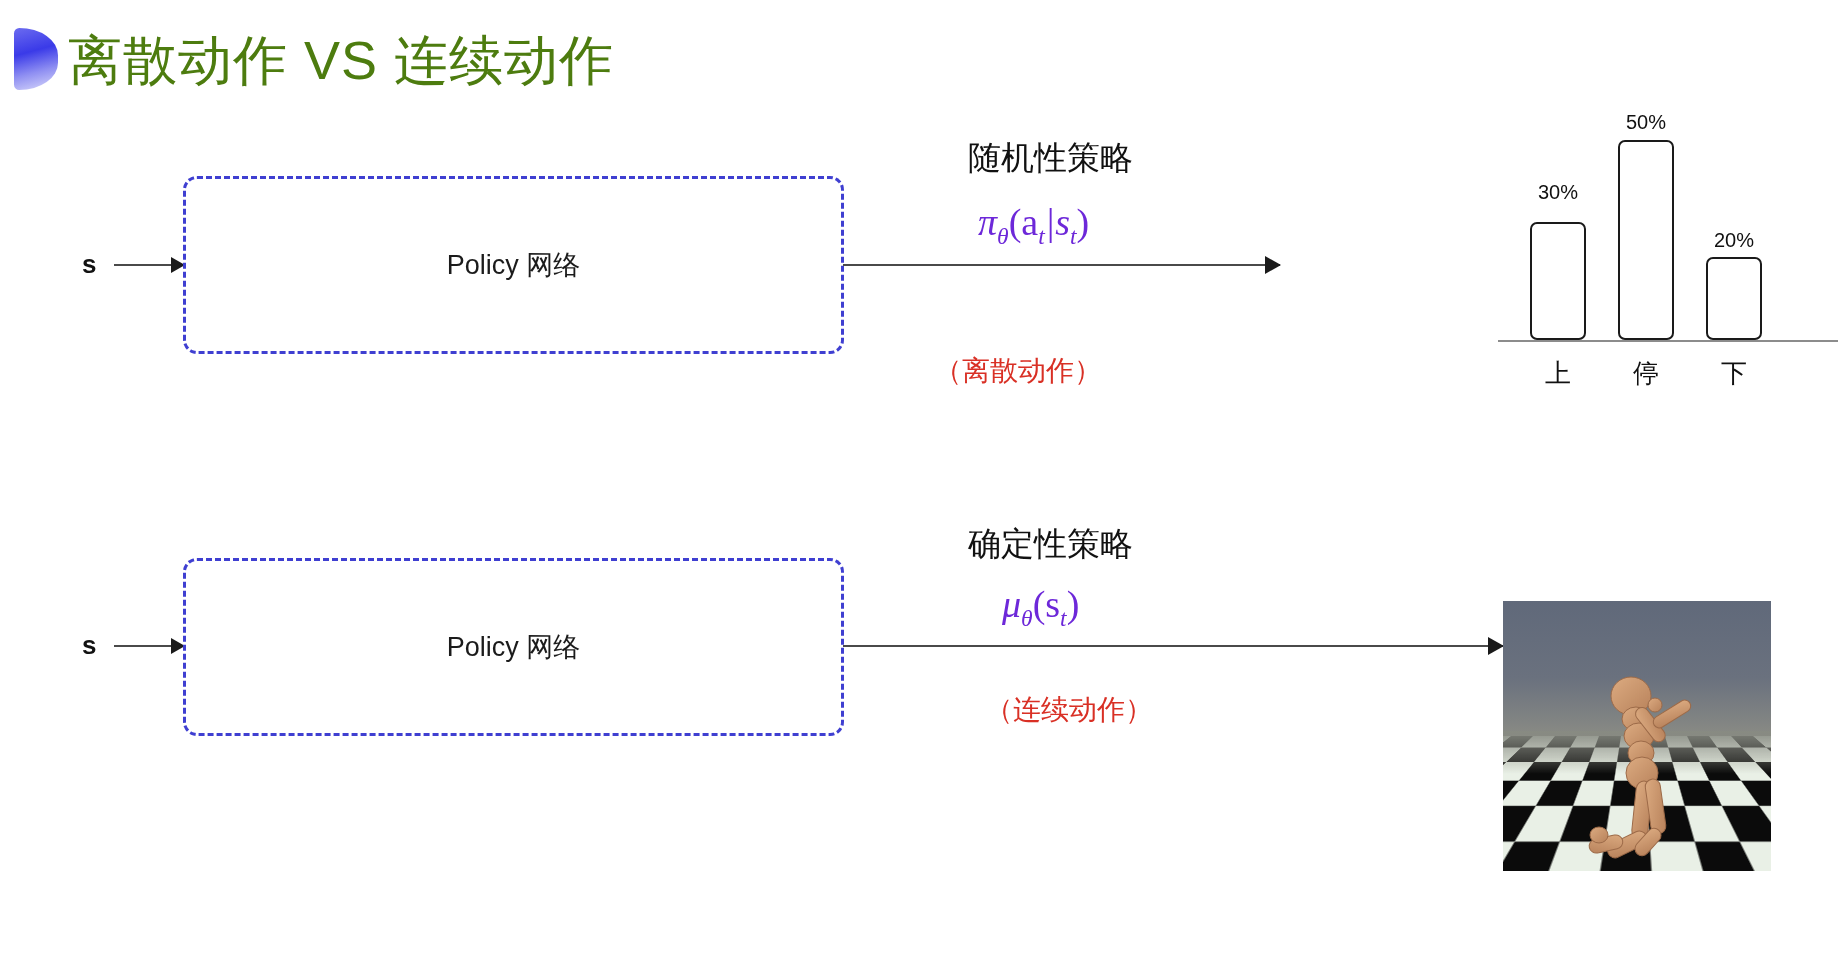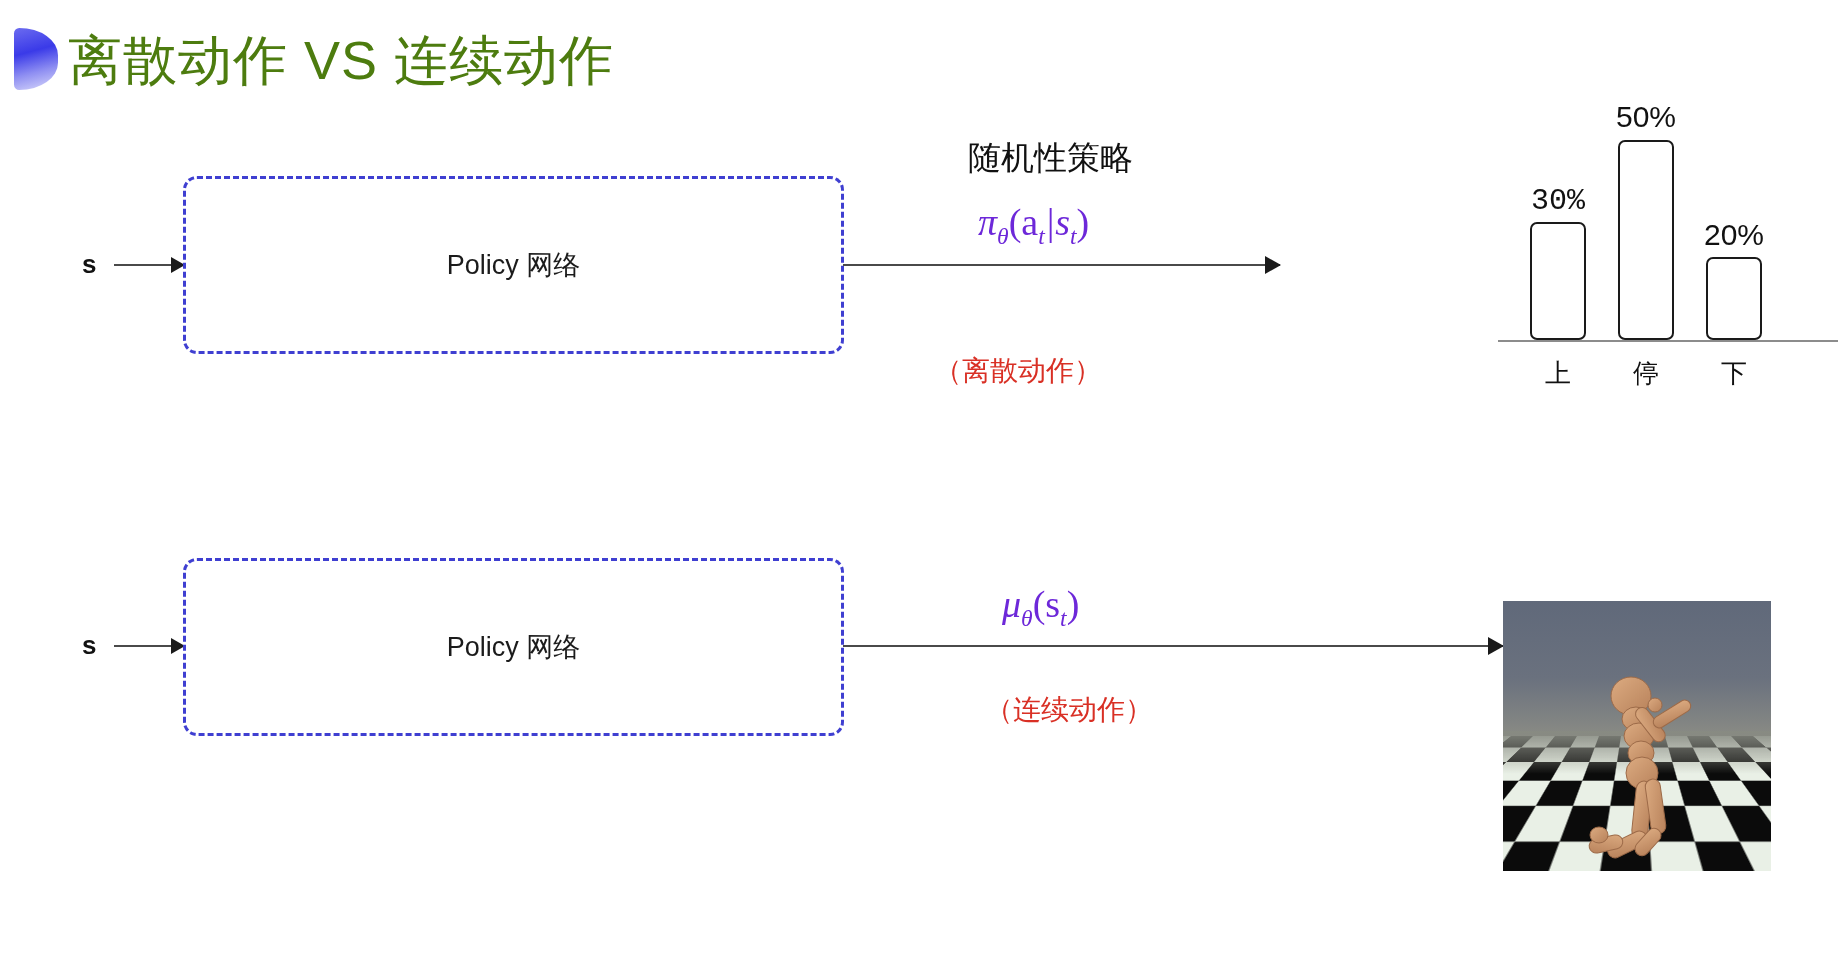--- a/index.html
+++ b/index.html
@@ -158,21 +158,21 @@
     width: 56px;
     box-sizing: border-box;
     border: 2.5px solid #1a1a1a;
     border-radius: 7px;
     background: #ffffff;
   }
   .bar-value {
     position: absolute;
     left: 50%;
     transform: translateX(-50%);
-    font-size: 30px;
+    font-size: 20px;
     color: #111111;
     white-space: nowrap;
     font-family: "Liberation Sans", "DejaVu Sans", sans-serif;
   }
   .bar-cat {
     position: absolute;
     top: 12px;
     left: 50%;
     transform: translateX(-50%);
     font-size: 26px;
@@ -267,21 +267,21 @@
   <div class="policy-formula" style="left:978px; top:200px;">
     <span>π</span><span class="sub">θ</span><span class="paren">(a</span><span class="sub">t</span><span>|s</span><span class="sub">t</span><span class="paren">)</span>
   </div>
 
   <div class="action-note" style="left:934px; top:308px;margin-top:44px;">（离散动作）</div>
 
   <div id="bar-chart">
     <div class="chart-plot">
 
       <div class="bar-col" style="left:4px;">
-        <div class="bar-value" style="bottom:122px;font-family:Liberation Mono, monospace;">30%</div>
+        <div class="bar-value" style="bottom:136px;">30%</div>
         <div class="bar-rect" style="height:118px;"></div>
       </div>
 
       <div class="bar-col" style="left:92px;">
         <div class="bar-value" style="bottom:206px;">50%</div>
         <div class="bar-rect" style="height:200px;"></div>
       </div>
 
       <div class="bar-col" style="left:180px;">
         <div class="bar-value" style="bottom:88px;text-align:center;">20%</div>
@@ -301,20 +301,21 @@
 
   <div class="s-label" style="left:82px; top:630px;">s</div>
   <div class="arrow short" style="left:114px; top:645px; width:70px;"></div>
 
   <div class="policy-box" style="left:183px; top:558px; width:655px; height:172px;">
     <div class="policy-box-label">Policy 网络</div>
   </div>
 
   <div class="arrow" style="left:843px; top:645px; width:660px;"></div>
 
+  <div class="policy-caption" style="left:968px; top:522px;">确定性策略</div>
 
   <div class="policy-formula" style="left:1002px; top:582px;">
     <span>μ</span><span class="sub">θ</span><span class="paren">(s</span><span class="sub">t</span><span class="paren">)</span>
   </div>
 
   <div class="action-note" style="left:985px; top:691px;">（连续动作）</div>
 
   <div id="sim-image">
     <div class="sky"></div>
     <div class="floor"></div>

